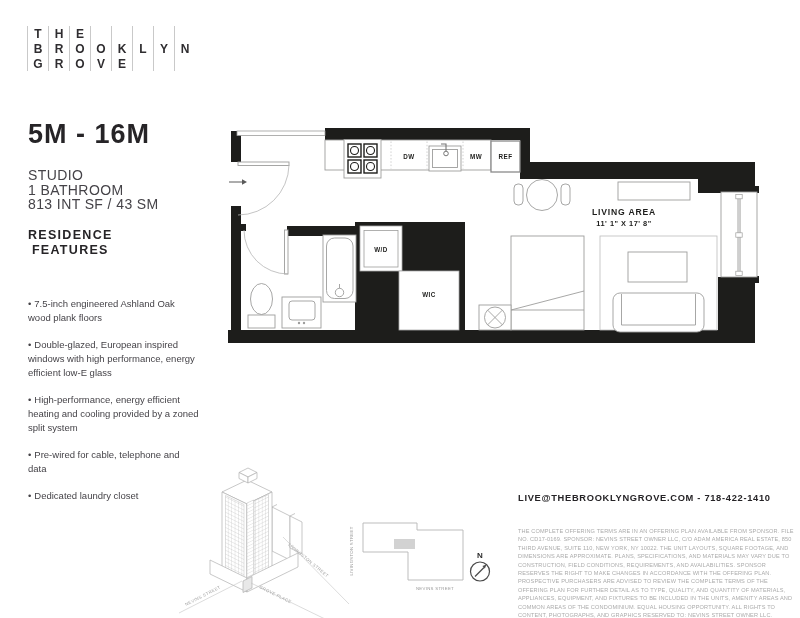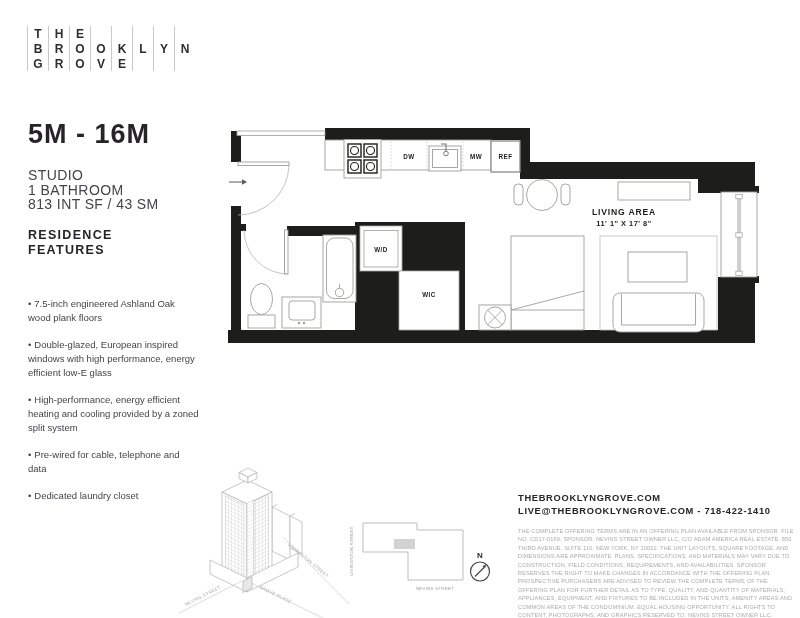--- a/index.html
+++ b/index.html
@@ -9,21 +9,21 @@
   .logo{position:absolute;left:27px;top:26px;display:grid;
         grid-template-columns:repeat(8,21px);grid-auto-rows:15px;}
   .logo-cell{border-left:1px solid #c9c9c9;display:flex;align-items:center;justify-content:center;
         font-weight:bold;font-size:12px;color:#2f2d30;letter-spacing:0;}
   
   .unit-title{position:absolute;left:27px;top:118px;margin:1px;font-size:27px;font-weight:800;
         letter-spacing:1px;color:#262427;}
   .specs{position:absolute;left:28px;top:168px;font-size:14px;line-height:14.5px;
         letter-spacing:.4px;color:#454348;}
   .feat-head{position:absolute;left:28px;top:228px;font-size:12.5px;font-weight:800;
-        line-height:15px;letter-spacing:1.3px;color:#262427;}
+        line-height:15px;letter-spacing:1.3px;color:#262427;text-align:center;}
   .features{position:absolute;left:28px;top:262px;width:172px;font-size:9.5px;line-height:14px;
         color:#454348;margin-top:35px;}
   .feat{margin-bottom:13px;}
   .bullet{margin-right:3px;}
   
   .contact{position:absolute;left:518px;top:492px;font-size:9.3px;font-weight:800;
         letter-spacing:.7px;color:#262427;line-height:13px;}
   .legal{position:absolute;left:518px;top:527px;width:279px;font-size:5.6px;line-height:8.4px;
         letter-spacing:.15px;color:#ababab;}
   
@@ -320,19 +320,18 @@
     <text x="435" y="590" text-anchor="middle" font-size="4.3" letter-spacing="0.3" fill="#9a9a9a">NEVINS STREET</text>
     <g>
       <text x="480" y="558" text-anchor="middle" font-size="8" font-weight="bold" fill="#2b2b2b">N</text>
       <circle cx="480" cy="571.5" r="9.5" fill="none" stroke="#4a4a4a" stroke-width="1.2"></circle>
       <line x1="475" y1="576.5" x2="484" y2="567.5" stroke="#4a4a4a" stroke-width="1.2"></line>
       <polygon points="486.5,564.5 484.9,568.6 482.4,566.1" fill="#4a4a4a"></polygon>
     </g>
   </svg>
 
   <div class="contact">
-    <div>THEBROOKLYNGROVE.COM</div>
     <div>LIVE@THEBROOKLYNGROVE.COM - 718-422-1410</div>
   </div>
 
   <div class="legal">THE COMPLETE OFFERING TERMS ARE IN AN OFFERING PLAN AVAILABLE FROM SPONSOR. FILE NO. CD17-0169. SPONSOR: NEVINS STREET OWNER LLC, C/O ADAM AMERICA REAL ESTATE, 850 THIRD AVENUE, SUITE 110, NEW YORK, NY 10022. THE UNIT LAYOUTS, SQUARE FOOTAGE, AND DIMENSIONS ARE APPROXIMATE. PLANS, SPECIFICATIONS, AND MATERIALS MAY VARY DUE TO CONSTRUCTION, FIELD CONDITIONS, REQUIREMENTS, AND AVAILABILITIES. SPONSOR RESERVES THE RIGHT TO MAKE CHANGES IN ACCORDANCE WITH THE OFFERING PLAN. PROSPECTIVE PURCHASERS ARE ADVISED TO REVIEW THE COMPLETE TERMS OF THE OFFERING PLAN FOR FURTHER DETAIL AS TO TYPE, QUALITY, AND QUANTITY OF MATERIALS, APPLIANCES, EQUIPMENT, AND FIXTURES TO BE INCLUDED IN THE UNITS, AMENITY AREAS AND COMMON AREAS OF THE CONDOMINIUM. EQUAL HOUSING OPPORTUNITY. ALL RIGHTS TO CONTENT, PHOTOGRAPHS, AND GRAPHICS RESERVED TO: NEVINS STREET OWNER LLC.</div>
 
 </div>
 
 </body></html>

